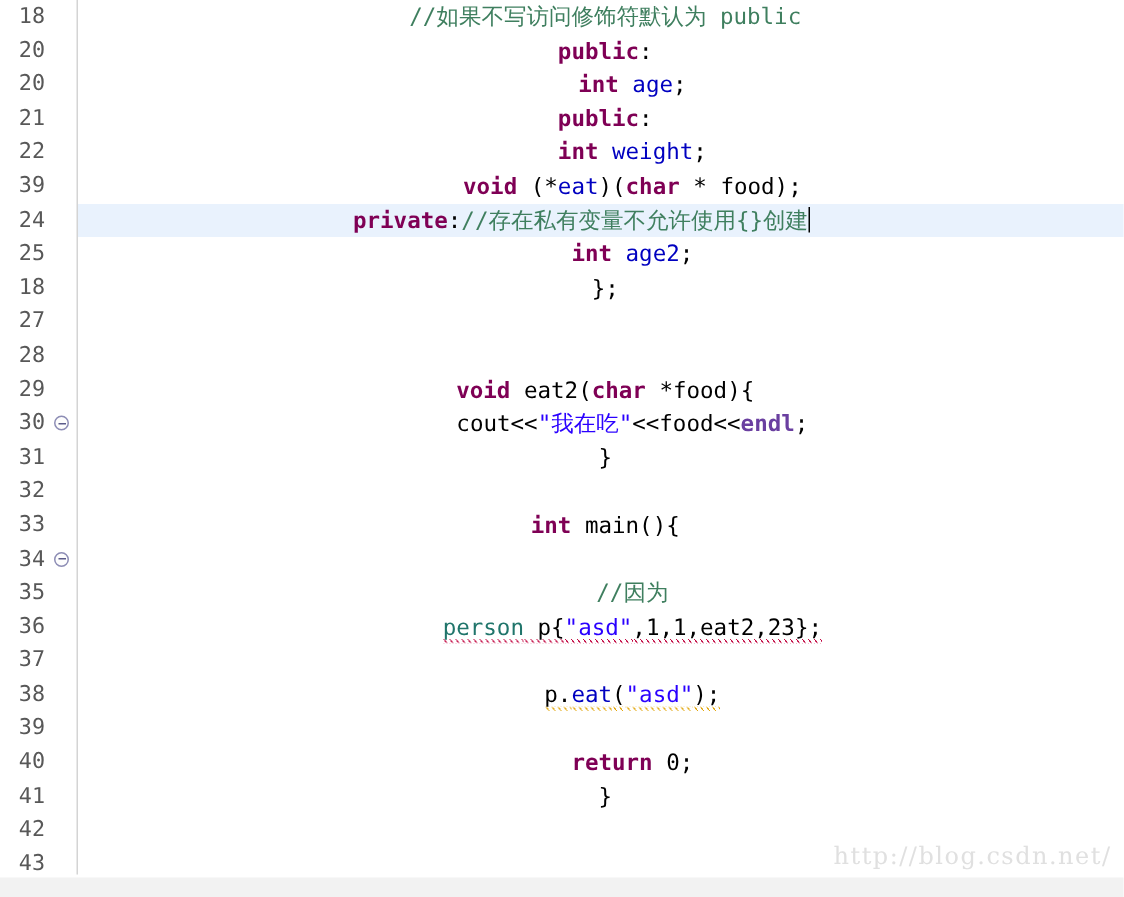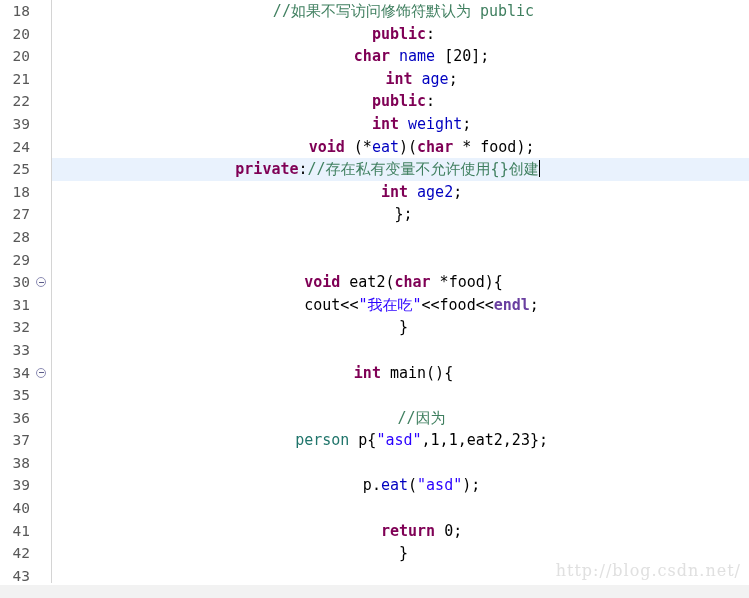--- a/index.html
+++ b/index.html
@@ -242,21 +242,20 @@
       </div>
       <div class="gline">
         <span class="lnum">43</span>
       </div>
     </div>
   <div class="gutter-sep"></div>
 
   <div class="code" id="code">
       <div class="cline"><span class="cmt">//如果不写访问修饰符默认为 public</span></div>
       <div class="cline"><span class="kw">public</span><span class="pun">:</span></div>
-      <div class="cline"><span class="pun">    </span><span class="kw">char</span><span class="pun"> </span><span class="fld">name</span><span class="pun"> [20];</span></div>
       <div class="cline"><span class="pun">    </span><span class="kw">int</span><span class="pun"> </span><span class="fld">age</span><span class="pun">;</span></div>
       <div class="cline"><span class="kw">public</span><span class="pun">:</span></div>
       <div class="cline"><span class="pun">    </span><span class="kw">int</span><span class="pun"> </span><span class="fld">weight</span><span class="pun">;</span></div>
       <div class="cline"><span class="pun">    </span><span class="kw">void</span><span class="pun"> (*</span><span class="fld">eat</span><span class="pun">)(</span><span class="kw">char</span><span class="pun"> * food);</span></div>
       <div class="cline current"><span class="kw">private</span><span class="pun">:</span><span class="cmt">//存在私有变量不允许使用{}创建</span><span class="caret"></span></div>
       <div class="cline"><span class="pun">    </span><span class="kw">int</span><span class="pun"> </span><span class="fld">age2</span><span class="pun">;</span></div>
       <div class="cline"><span class="pun">};</span></div>
       <div class="cline"></div>
       <div class="cline"></div>
       <div class="cline"><span class="kw">void</span><span class="pun"> eat2(</span><span class="kw">char</span><span class="pun"> *food){</span></div>

